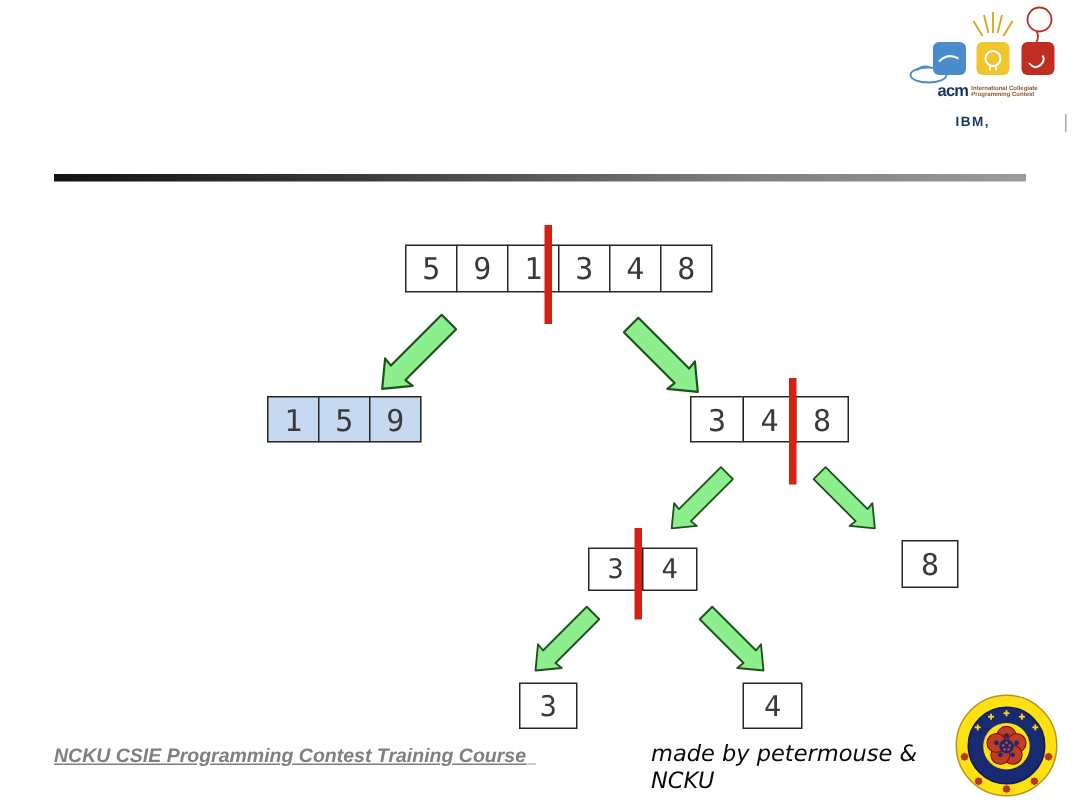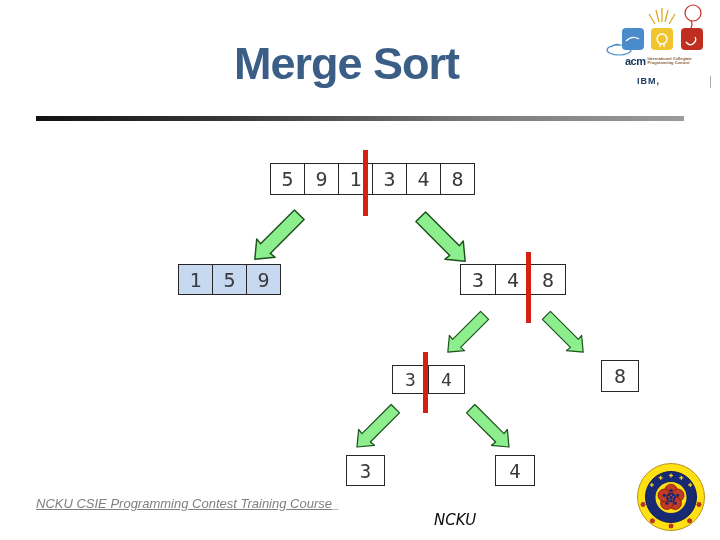--- a/index.html
+++ b/index.html
@@ -47,33 +47,32 @@
 
   
   .arrow{position:absolute;}
   .arrow svg{display:block;}
   .ar-1l{left:249px;top:207px;} .ar-1r{left:413px;top:209px;}
   .ar-2l{left:443px;top:309px;} .ar-2r{left:540px;top:309px;}
   .ar-3l{left:352px;top:402px;} .ar-3r{left:464px;top:402px;}
   .arrow path{fill:var(--arrow-green);stroke:var(--arrow-outline);stroke-width:1.5;stroke-linejoin:round;}
 
   
-  .course{position:absolute;left:36px;top:496px;font-size:13px;font-style:italic;font-weight:normal;
+  .course{position:absolute;left:36px;top:496px;font-size:13px;font-style:italic;font-weight:bold;
           color:var(--footer-gray);text-align:right;}
   .course .u{text-decoration:underline;}
   .credit{position:absolute;left:434px;top:493px;font-family:"DejaVu Sans",sans-serif;
           font-style:italic;font-size:15px;line-height:18px;color:#0a0a0a;}
   .seal{position:absolute;left:636px;top:462px;}
 </style>
 </head>
 <body>
 
 <div class="slide">
 
-  <div class="title">Merge Sort</div>
   <div class="title-rule"></div>
 
   <div class="tile tile-blue"></div>
   <div class="tile tile-yellow"></div>
   <div class="tile tile-red"></div>
   <svg class="logo-doodles" width="115" height="58" viewBox="0 0 115 58">
 
     <g fill="none" stroke="#4a8ccb" stroke-width="1.2">
       <ellipse cx="14" cy="50" rx="12" ry="5"></ellipse>
       <path d="M6,47 q4,-4 9,-2"></path>
@@ -183,21 +182,21 @@
     <span class="cell">3</span>
   </div>
   <div class="arr a-g4">
     <span class="cell">4</span>
   </div>
 
   <div class="course">
     <span class="u">NCKU CSIE Programming Contest Training Course</span><span>_</span>
   </div>
   <div class="credit">
-    <br>
+    <span>made by petermouse &amp;</span><br>
     <span>NCKU</span>
   </div>
 
   <svg class="seal" width="70" height="70" viewBox="0 0 70 70">
     <circle cx="35" cy="35" r="33.5" fill="#ffe012" stroke="#b8941a" stroke-width="1"></circle>
     <g fill="#b5371f">
       <g transform="translate(63,42.5)">
           <rect x="-2" y="-2" width="4" height="4"></rect>
           <rect x="-2" y="-2" width="4" height="4" transform="rotate(45)"></rect>
         </g>

